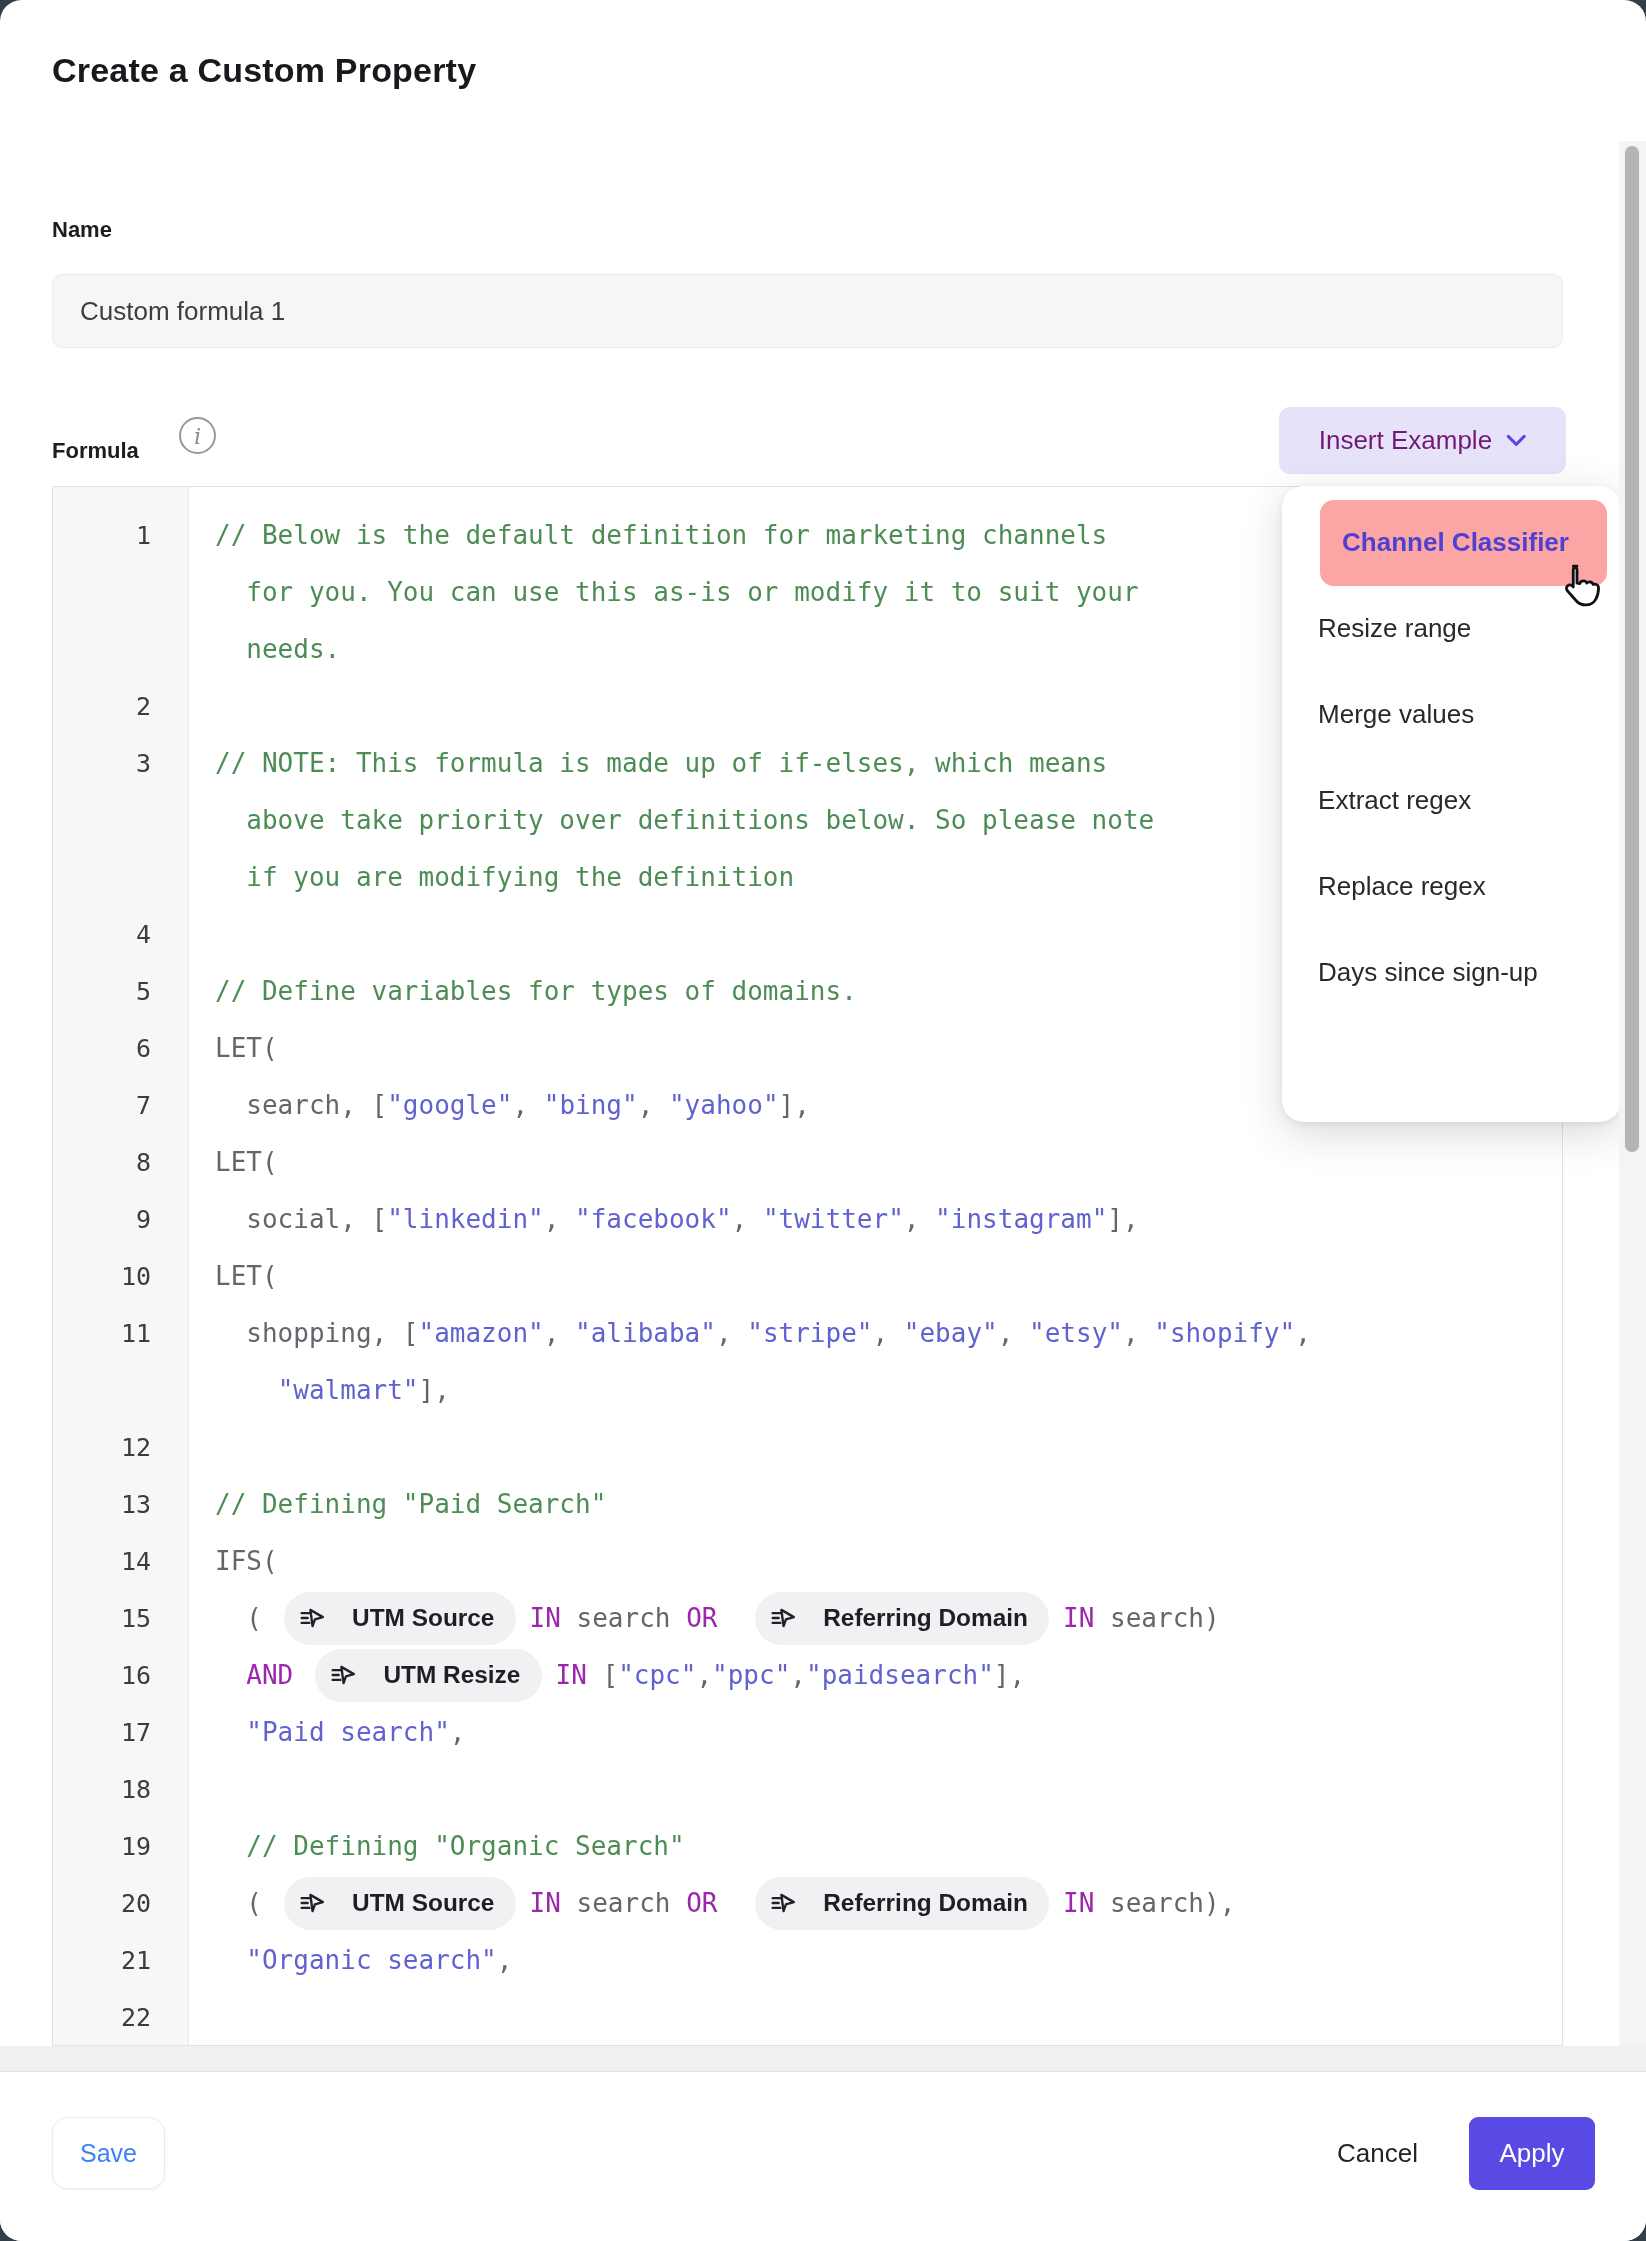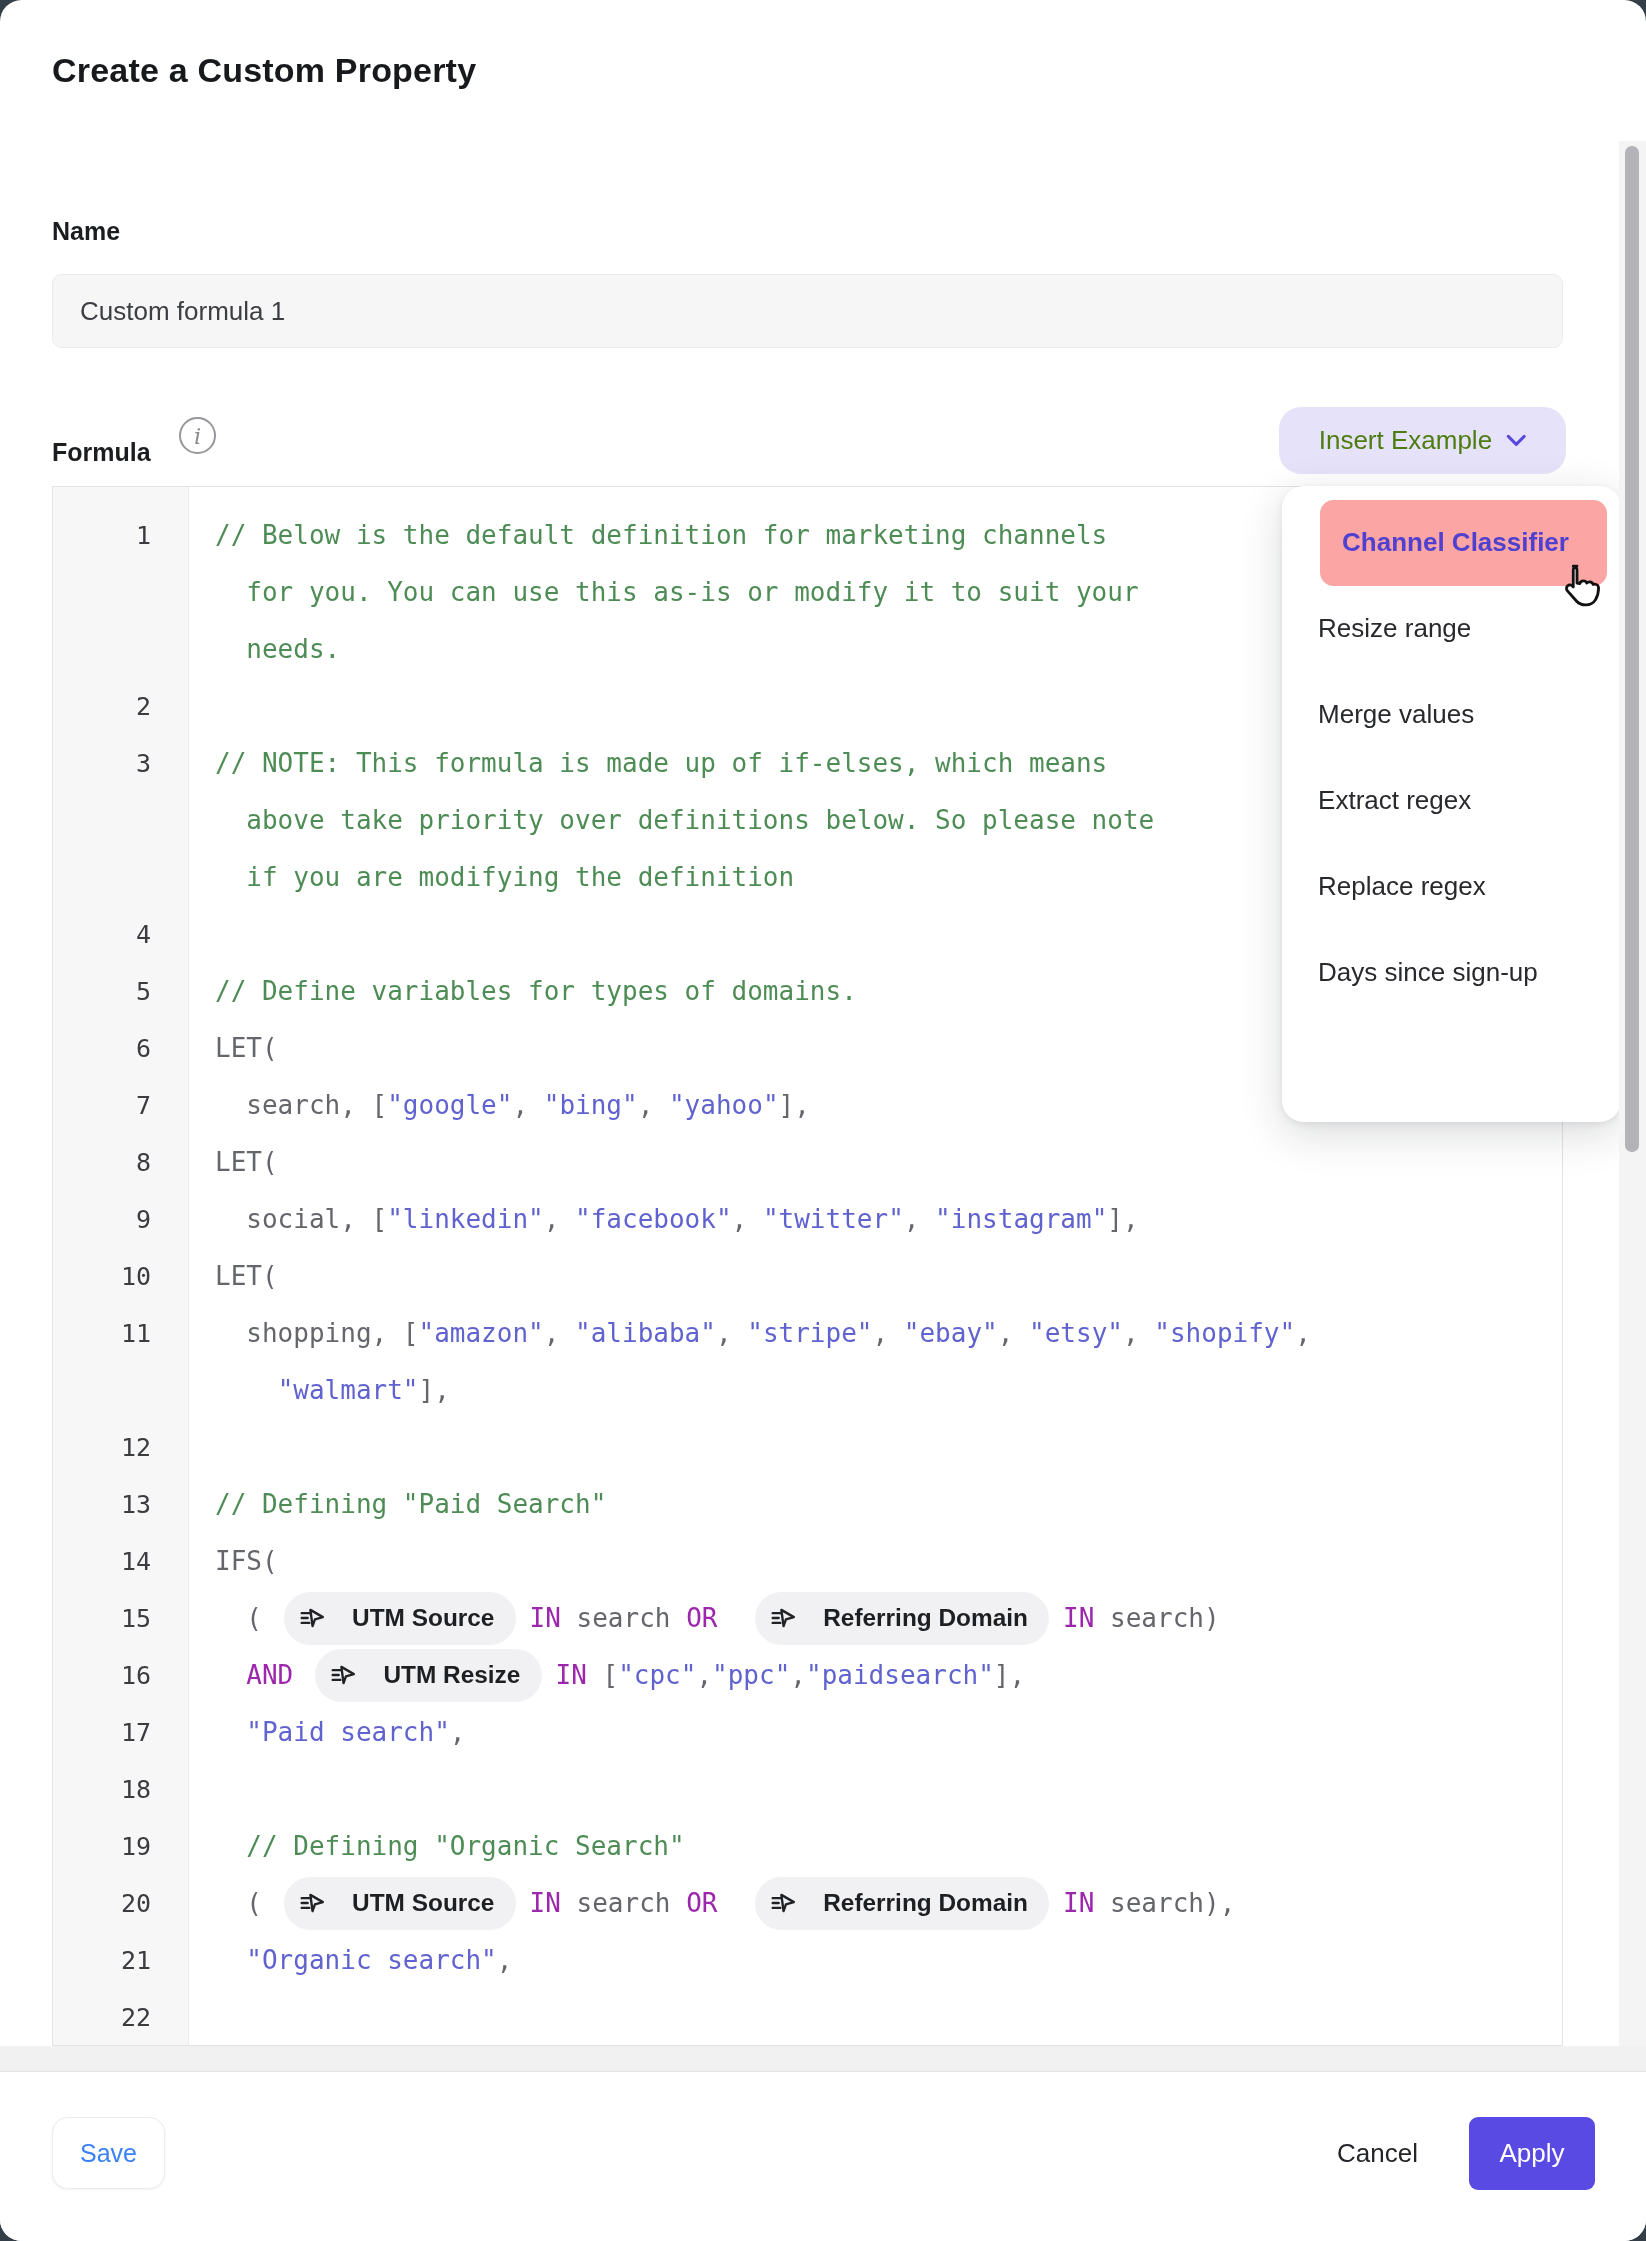--- a/index.html
+++ b/index.html
@@ -5,34 +5,34 @@
   html,body{margin:0;padding:0;background:#333e46;font-family:"Liberation Sans",sans-serif;}
   #stage{position:relative;width:1646px;height:2241px;background:#333e46;overflow:hidden;}
   #modal{position:absolute;inset:0;background:#ffffff;border-radius:21.5px;overflow:hidden;}
 
   .abs{position:absolute;}
 
   
   .title{left:52px;top:51px;font-size:34px;font-weight:700;color:#17191c;letter-spacing:0.2px;}
 
   
-  .field-label{font-size:25px;font-weight:700;color:#1b1d20;}
+  .field-label{font-size:22px;font-weight:700;color:#1b1d20;}
   #name-label{left:52px;top:217px;}
   #name-input{left:52px;top:274px;width:1511px;height:74px;box-sizing:border-box;
     background:#f6f6f7;border:1px solid #ebebee;border-radius:9.8px;
     padding:0 27px;font-size:26px;color:#3c3e42;font-family:"Liberation Sans",sans-serif;outline:none;}
 
   
   #formula-label{left:52px;top:438px;}
   #info-icon{left:179px;top:417px;width:37px;height:37px;border:2.4px solid #97989c;border-radius:50%;
     color:#8a8b90;display:flex;align-items:center;justify-content:center;
     font-family:"DejaVu Serif",serif;font-style:italic;font-size:22.4px;box-sizing:border-box;}
-  #insert-example{left:1279px;top:407px;width:287px;height:67px;background:#e5e2fa;border:none;border-radius:22px;
+  #insert-example{left:1279px;top:407px;width:287px;height:67px;background:#e5e2fa;border:none;border-radius:11px;
     display:flex;align-items:center;justify-content:center;gap:13.7px;cursor:pointer;
-    font-size:26px;color:#4d7c0f;font-family:"Liberation Sans",sans-serif;}
+    font-size:26px;color:#701a75;font-family:"Liberation Sans",sans-serif;}
 
   
   #editor{left:52px;top:486px;width:1511px;height:1560px;box-sizing:border-box;background:#ffffff;
     border:1px solid #e3e3e6;overflow:hidden;}
   #gutter-bg{left:0;top:0;width:135px;height:1560px;background:#f7f7f8;border-right:1px solid #ebebed;}
   #rows{left:0;top:19.5px;width:1510px;}
   .crow{display:flex;align-items:center;height:57px;white-space:pre;
     font-family:"DejaVu Sans Mono",monospace;font-size:26px;color:#64666c;}
   .ln{width:135px;flex:0 0 135px;text-align:right;padding-right:37px;box-sizing:border-box;
     font-size:25px;color:#3a3c40;}

